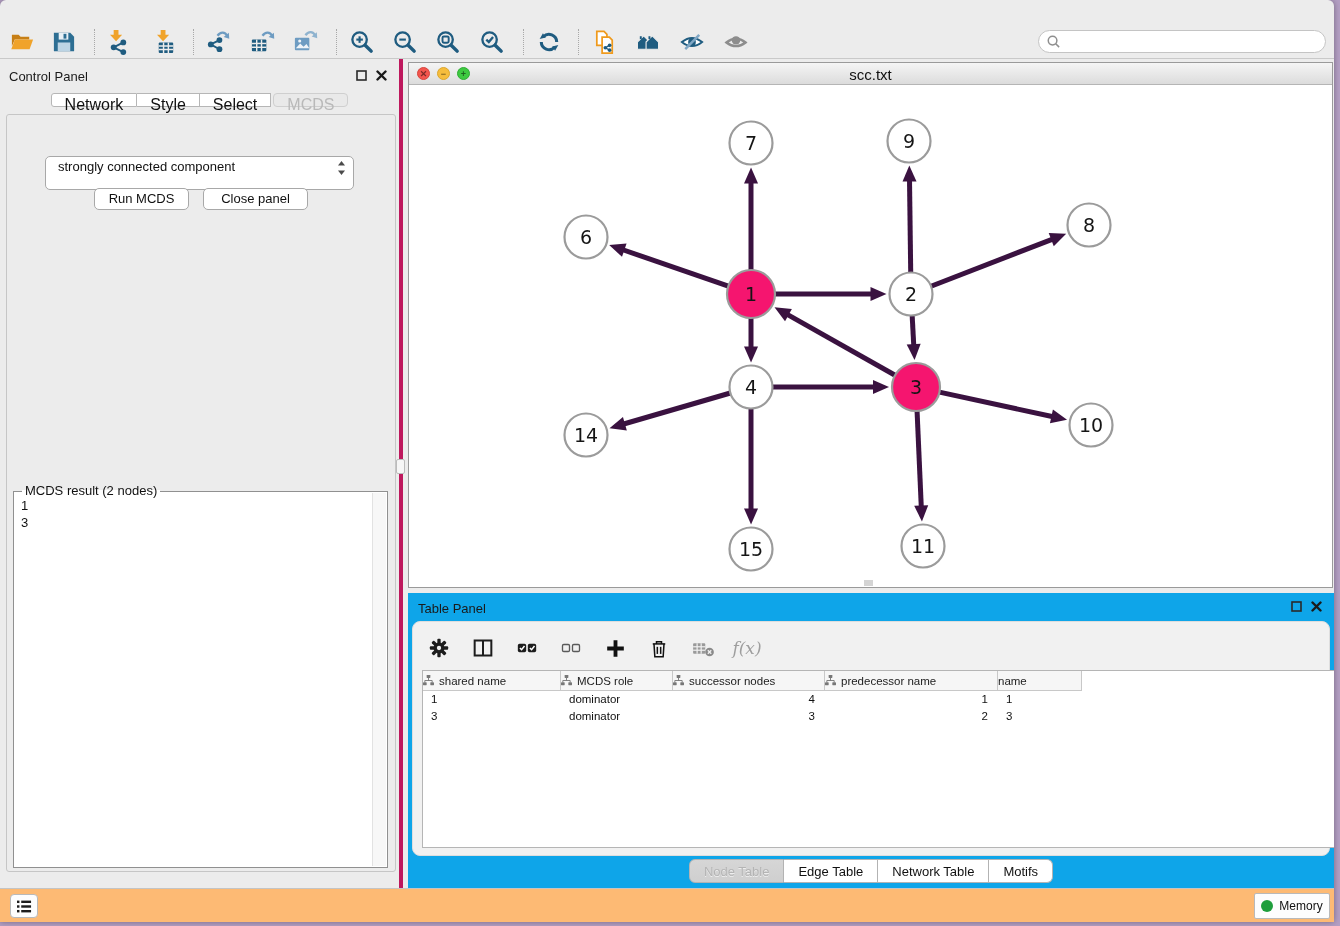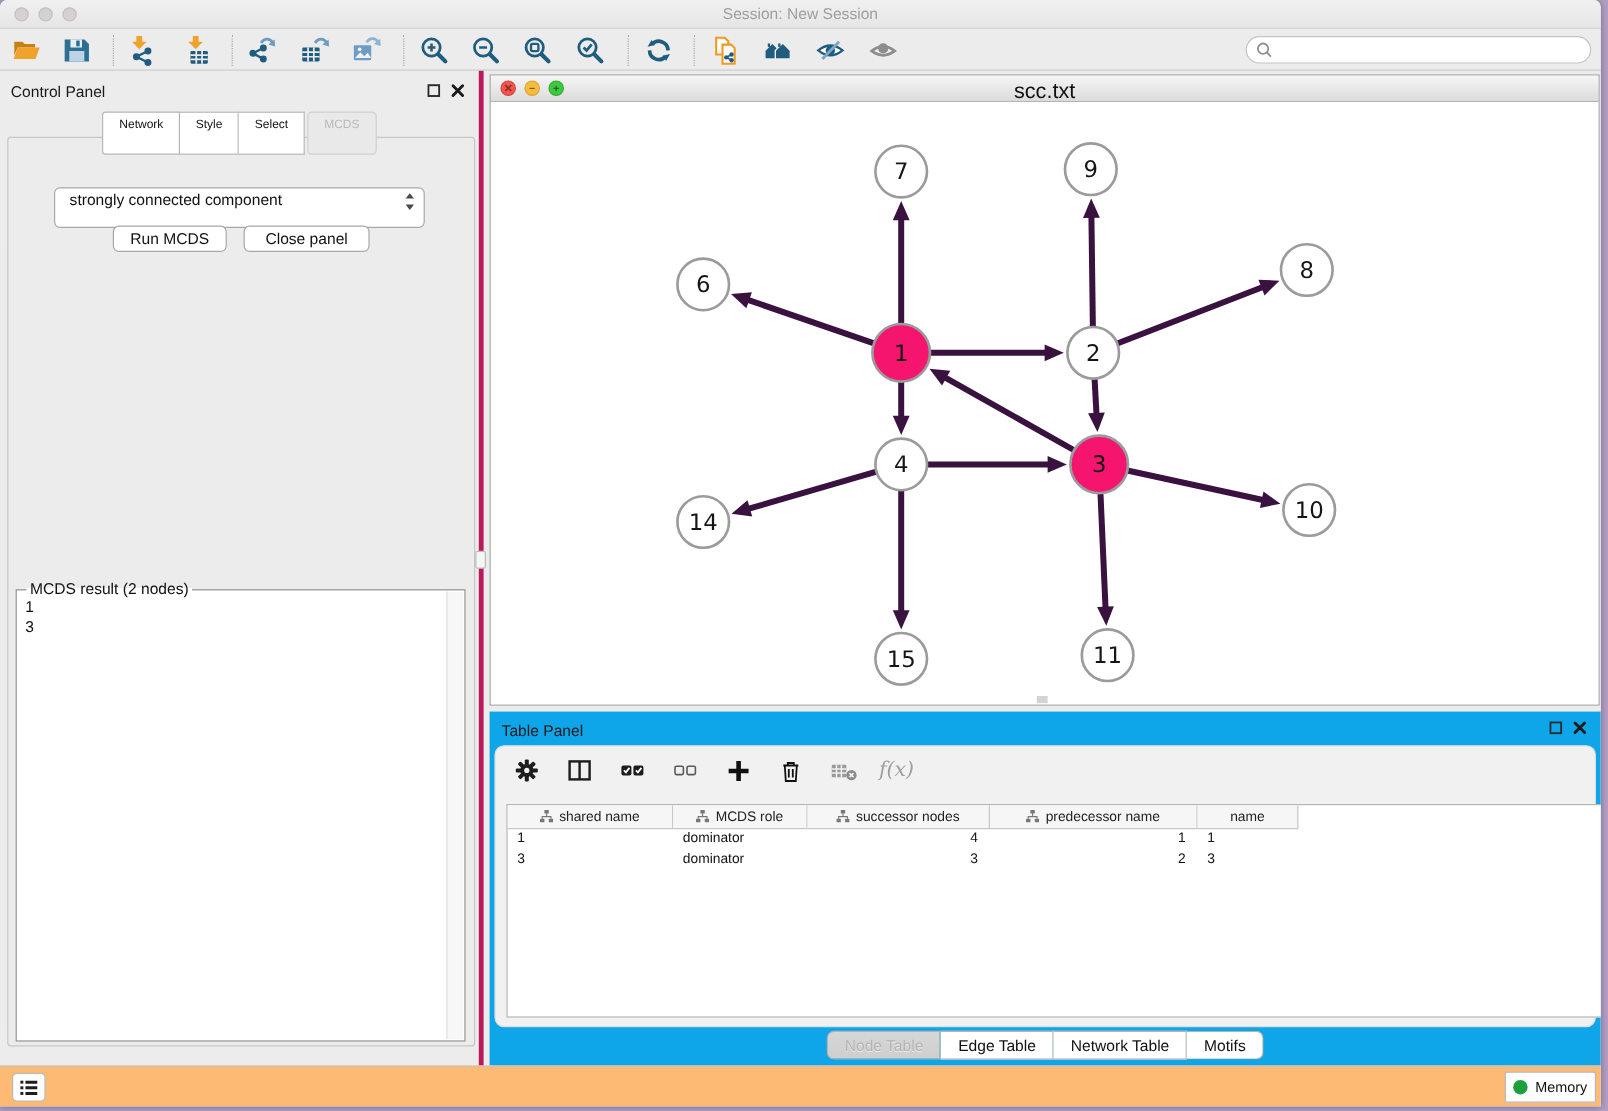--- a/index.html
+++ b/index.html
@@ -33,21 +33,21 @@
 
   
   .content { position:absolute; left:0; top:59px; width:100%; height:829px; background:#ececec; }
 
   
   .cp { position:absolute; left:0; top:0; width:403px; height:100%; border-right:4px solid #be185d; }
   .cp-head { position:absolute; left:0; top:6px; width:100%; height:24px; }
   .cp-title { position:absolute; left:9px; top:4px; font-size:13px; color:#1a1a1a; }
   .panel-icons { position:absolute; right:12px; top:5px; display:flex; gap:9px; }
   .cp-tabs { position:absolute; left:0; top:34px; width:100%; display:flex; justify-content:center; z-index:2; }
-  .tab { height:36px; padding:0 13px; font-size:10px; line-height:21px; background:#fff;
+  .tab { height:14px; padding:0 13px; font-size:16px; line-height:21px; background:#fff;
          border:1px solid #b6b6b6; border-left:none; color:#111; cursor:default; }
   .tab.first { border-left:1px solid #b6b6b6; border-radius:3px 0 0 3px; }
   .tab.active-cp { background:#e9e9e9; color:#b9b9b9; border:1px solid #cfcfcf;
                    border-radius:4px; margin-left:2px;text-align:right; }
   .cp-body { position:absolute; left:6px; top:55px; width:390px; height:758px;
              background:#ececec; border:1px solid #c6c6c6; border-radius:3px; }
   .opt-label { position:absolute; top:19px; width:100%; text-align:center; font-size:13px; color:#111; }
   .criterion { position:absolute; left:38px; top:41px; width:309px; height:34px; background:#fff;
                border:1px solid #a8a8a8; border-radius:5px; font-size:13px; line-height:20px;
                padding-left:12px; color:#111; }
@@ -69,36 +69,36 @@
   
   .netwin { position:absolute; left:408px; top:3px; width:925px; height:526px;
             border:1px solid #9a9a9a; background:#fff; }
   .net-titlebar { position:absolute; left:0; top:0; width:100%; height:22px;
                   background:linear-gradient(#f5f5f5,#dcdcdc); border-bottom:1px solid #b5b5b5; }
   .nl { position:absolute; top:4px; width:13px; height:13px; border-radius:50%;
         font-size:9px; font-weight:bold; color:rgba(0,0,0,.5); text-align:center; line-height:13px; }
   .nl.red{left:8px; background:#f3554d; border:1px solid #d8453e;}
   .nl.yel{left:28px; background:#f6bd3c; border:1px solid #dca62d;}
   .nl.grn{left:48px; background:#3ec940; border:1px solid #2fae33;}
-  .net-title { position:absolute; width:100%; text-align:center; top:3px; font-size:18px; color:#111; }
+  .net-title { position:absolute; width:100%; text-align:center; top:3px; font-size:15px; color:#111; }
   .net-canvas { position:absolute; left:0; top:22px; width:923px; height:502px; background:#fff; overflow:hidden;}
   .canvas-grip { position:absolute; left:455px; bottom:1px; width:9px; height:6px; background:#d4d4d4; }
 
   
   .tp { position:absolute; left:408px; top:534px; width:926px; height:295px; background:#0ea5e9; }
   .tp-title { position:absolute; left:10px; top:8px; font-size:13px; color:#1a1a1a; }
   .tp-inner { position:absolute; left:4px; top:28px; right:4px; bottom:32px;
               background:#f1f1f1; border:1px solid #dedede; border-radius:8px; }
-  .tp-toolbar { position:absolute; left:14px; top:8px; height:30px; display:flex; align-items:flex-start; gap:20px; }
+  .tp-toolbar { position:absolute; left:14px; top:8px; height:30px; display:flex; align-items:flex-end; gap:20px; }
   .tpi { width:24px; height:24px; display:flex; align-items:center; justify-content:center; }
   .fx { font-family:"DejaVu Serif", serif; font-style:italic; font-size:17px; color:#9e9e9e; }
   .tbl { position:absolute; left:9px; top:48px; width:914px; height:178px;
          background:#fff; border:1px solid #b5b5b5; overflow:hidden;}
   .tbl-head { display:flex; height:20px; }
-  .th { display:flex; align-items:center; justify-content:center; gap:5px;
+  .th { display:flex; align-items:center; gap:5px;
         background:#f6f6f6; border-right:1px solid #c8c8c8; border-bottom:1px solid #c8c8c8;
         font-size:11.5px; color:#222; }
   .tr { display:flex; height:17px; font-size:11.5px; color:#111; }
   .td { padding-top:2px; }
   .c0{width:138px}.c1{width:112px}.c2{width:152px}.c3{width:173px}.c4{width:84px}
   .td.left{ padding-left:8px; } .td.right{ text-align:right; padding-right:10px; }
   .tp-tabs { position:absolute; left:0; bottom:5px; width:100%; display:flex; justify-content:center; }
   .tp-tab { height:24px; padding:0 14px; font-size:13px; line-height:23px; background:#fff;
             border:1px solid #b3b3b3; border-left:none; color:#111; }
   .tp-tab.first { border-left:1px solid #b3b3b3; border-radius:6px 0 0 6px; }
@@ -114,26 +114,20 @@
   .mem-btn { position:absolute; right:4px; top:4px; width:76px; height:26px; background:#fdfdfd;
              border:1px solid #b9b9b9; border-radius:2px; display:flex; align-items:center;
              justify-content:center; gap:6px; font-size:12px; color:#111; }
   .mem-dot { width:12px; height:12px; border-radius:50%; background:#1f9e3c; }
 </style>
 </head>
 <body>
 
 <div class="window">
 
-  <div class="titlebar">
-    <div class="tl t1"></div>
-    <div class="tl t2"></div>
-    <div class="tl t3"></div>
-    <div class="app-title">Session: New Session</div>
-  </div>
 
   <div class="toolbar">
     <span class="tbi" style="left:8px">
       <svg width="26" height="26" viewBox="0 0 27 27">
           <path d="M3 6 h7 l2 2 h9 v3 H6 L3 18 z" fill="#c77f16"></path>
           <path d="M6 11 h19 l-3.6 10 H2.4 z" fill="#f0a32a"></path>
         </svg>
     </span>
     <span class="tbi" style="left:50px">
       <svg width="26" height="26" viewBox="0 0 27 27">

